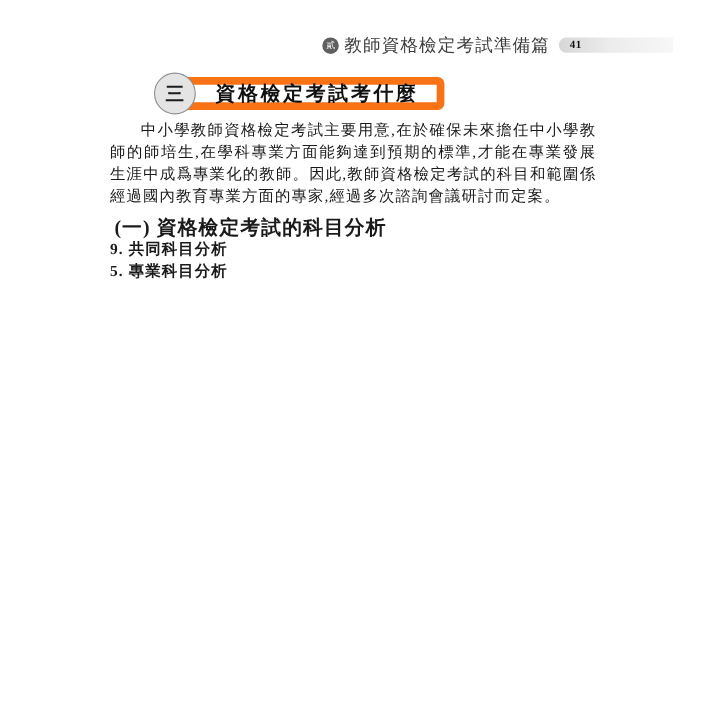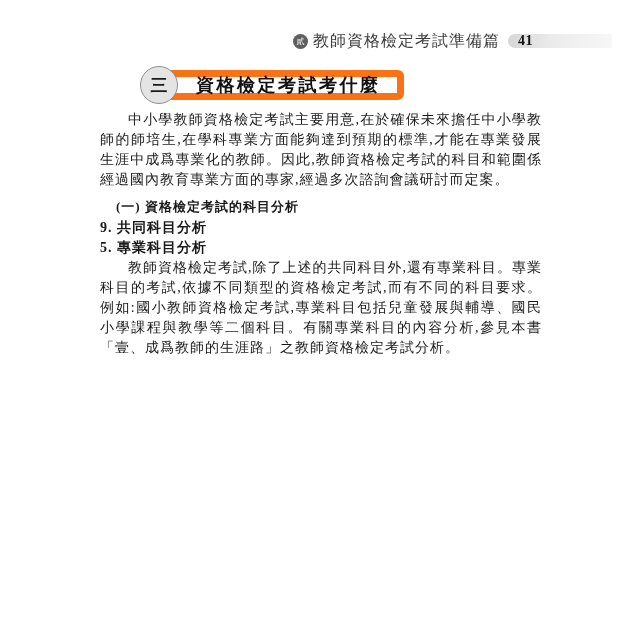--- a/index.html
+++ b/index.html
@@ -46,21 +46,21 @@
     margin-left: 8px;
     width: 104px; height: 14px;
     background: linear-gradient(90deg, #d7d7d7 0%, #ececec 45%, #f7f7f7 100%);
     border-radius: 8px 2px 2px 8px;
     display: flex;
     align-items: center;
     padding-left: 10px;
   }
   .pagenum {
     font-weight: bold;
-    font-size: 14px;
+    font-size: 10px;
     color: #111111;
     letter-spacing: 0.5px;
   }
 
   
   .section-title {
     position: absolute;
     top: 65px; left: 140px;
     display: flex;
     align-items: center;
@@ -108,22 +108,22 @@
     line-height: 20px;
     letter-spacing: 1px;
     text-align: justify;
   }
   .content p {
     margin: 0;
     text-indent: 2em;
   }
   .sub-heading {
     font-weight: bold;
-    margin: 7px 0 1px 16px;
-    font-size: 13px;
+    margin: 7px 0 1px 4px;
+    font-size: 18px;
   }
   .num-heading {
     font-weight: bold;
     margin: 0;
     font-size: 14px;
   }
 </style>
 </head>
 <body>
 
@@ -146,16 +146,15 @@
     <p>中小學教師資格檢定考試主要用意,在於確保未來擔任中小學教師的師培生,在學科專業方面能夠達到預期的標準,才能在專業發展生涯中成爲專業化的教師。因此,教師資格檢定考試的科目和範圍係經過國內教育專業方面的專家,經過多次諮詢會議研討而定案。</p>
 
     <div class="sub-heading">(一) 資格檢定考試的科目分析</div>
 
 
     <div class="num-heading">9. 共同科目分析</div>
 
 
     <div class="num-heading">5. 專業科目分析</div>
 
-    <p>教師資格檢定考試,除了上述的共同科目外,還有專業科目。專業科目的考試,依據不同類型的資格檢定考試,而有不同的科目要求。例如:國小教師資格檢定考試,專業科目包括兒童發展與輔導、國民小學課程與教學等二個科目。有關專業科目的內容分析,參見本書「壹、成爲教師的生涯路」之教師資格檢定考試分析。</p>
   </div>
 
 </div>
 
 </body></html>

